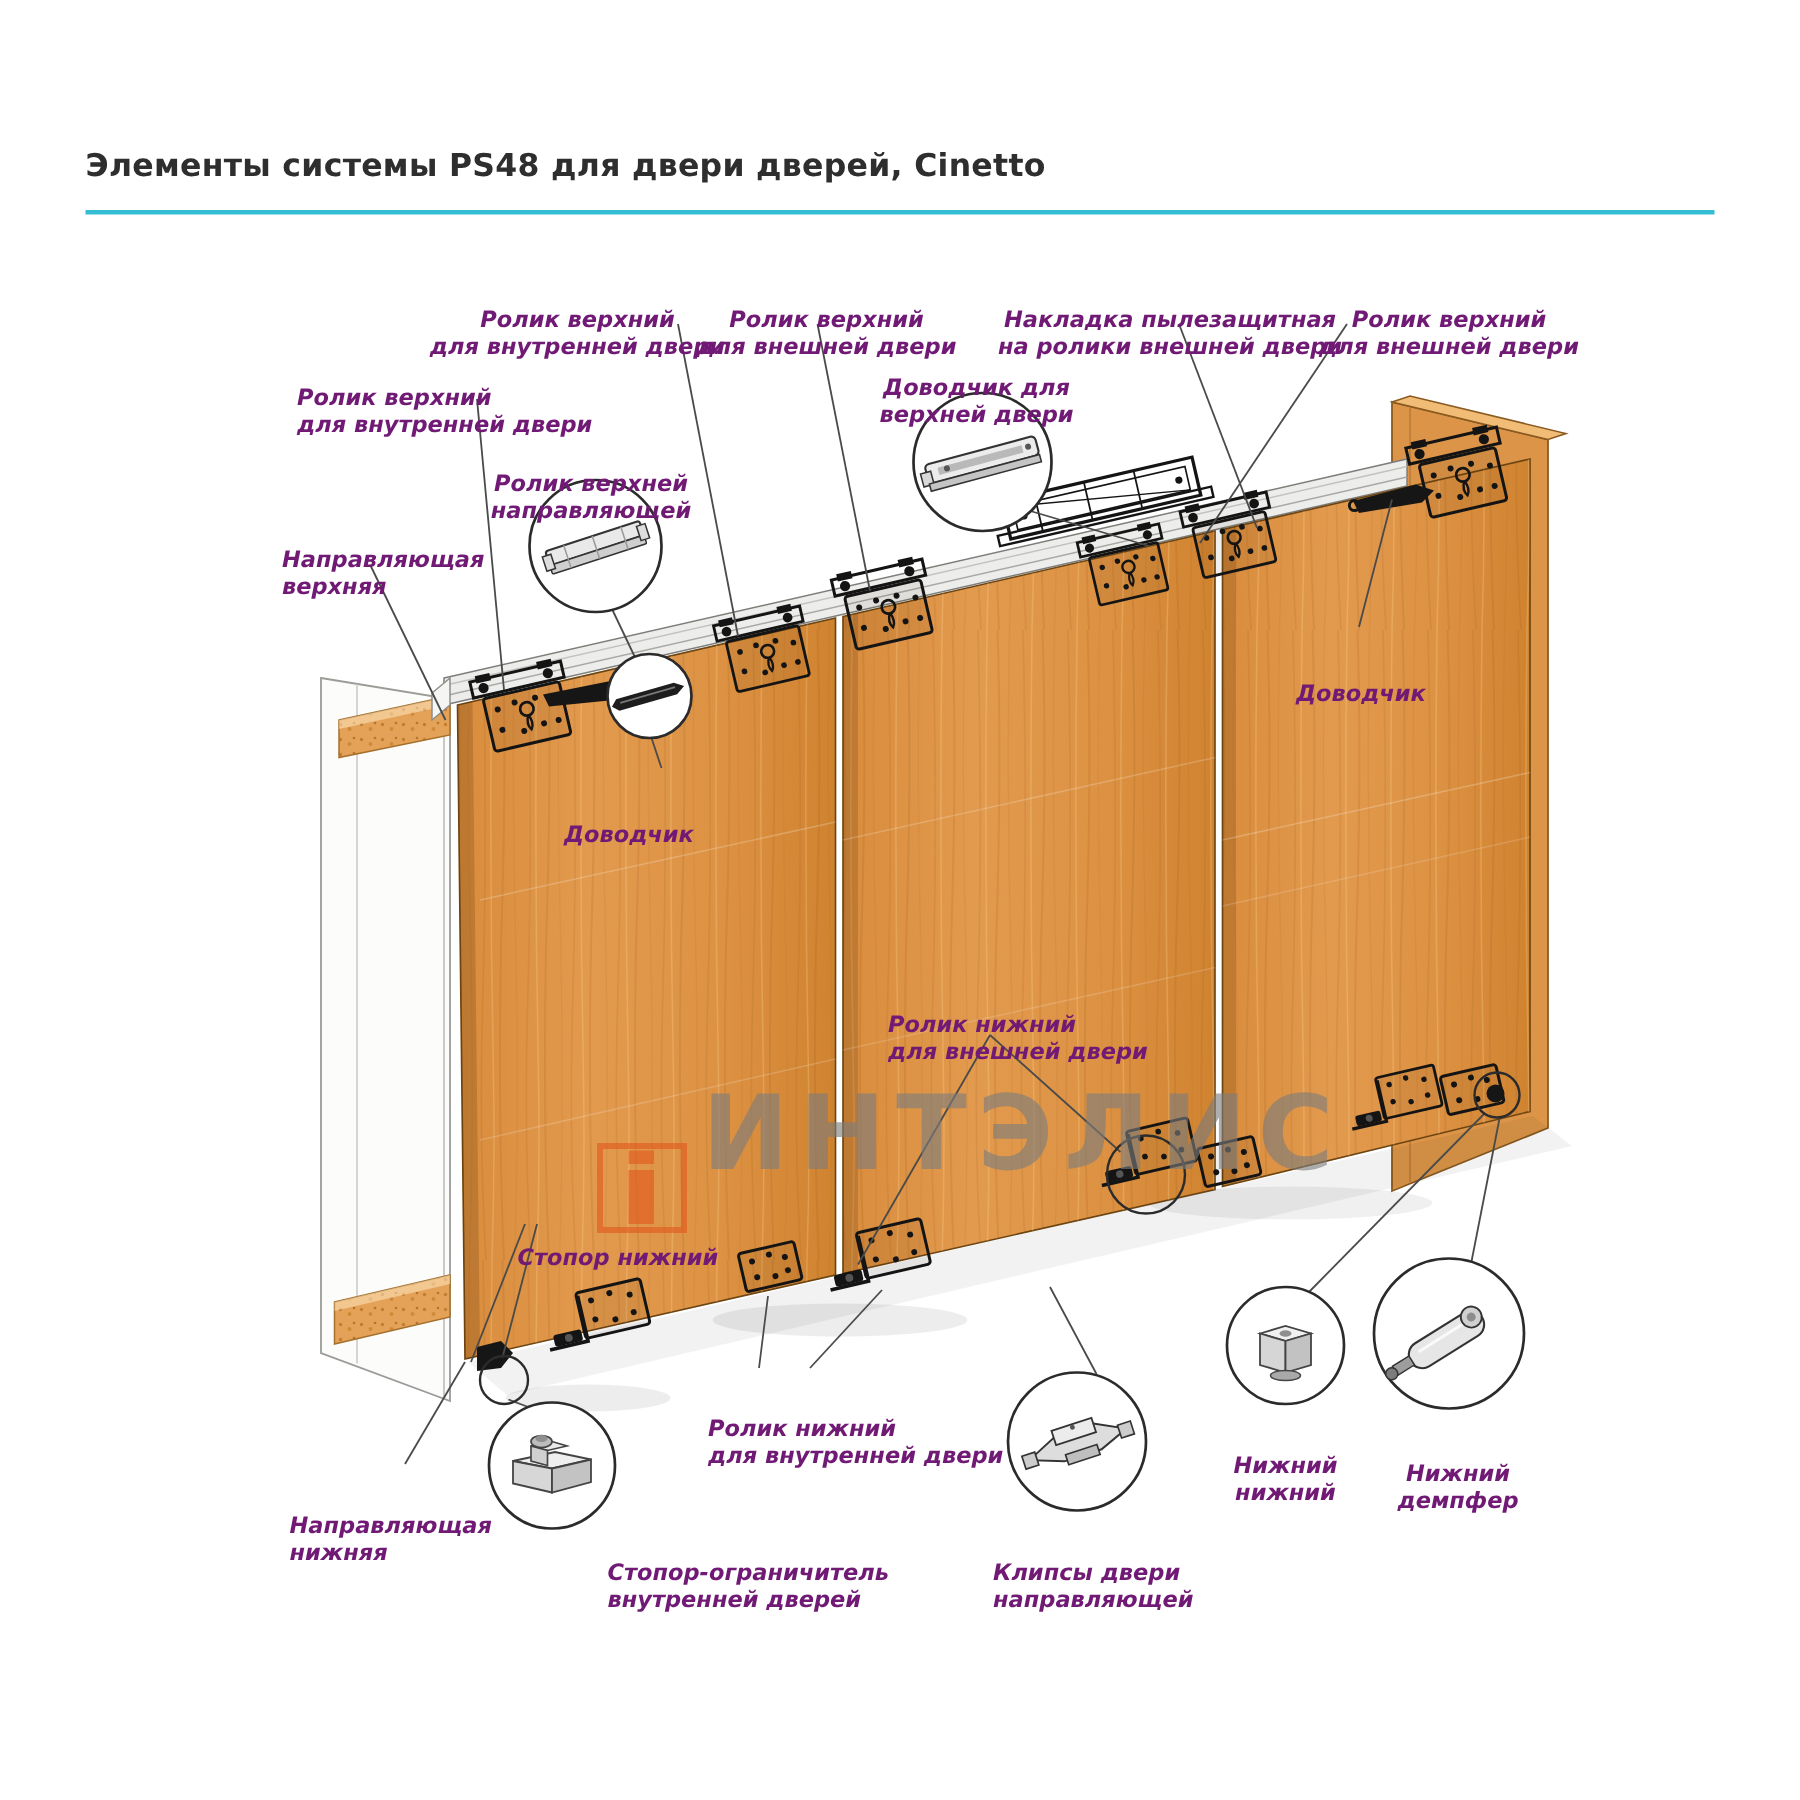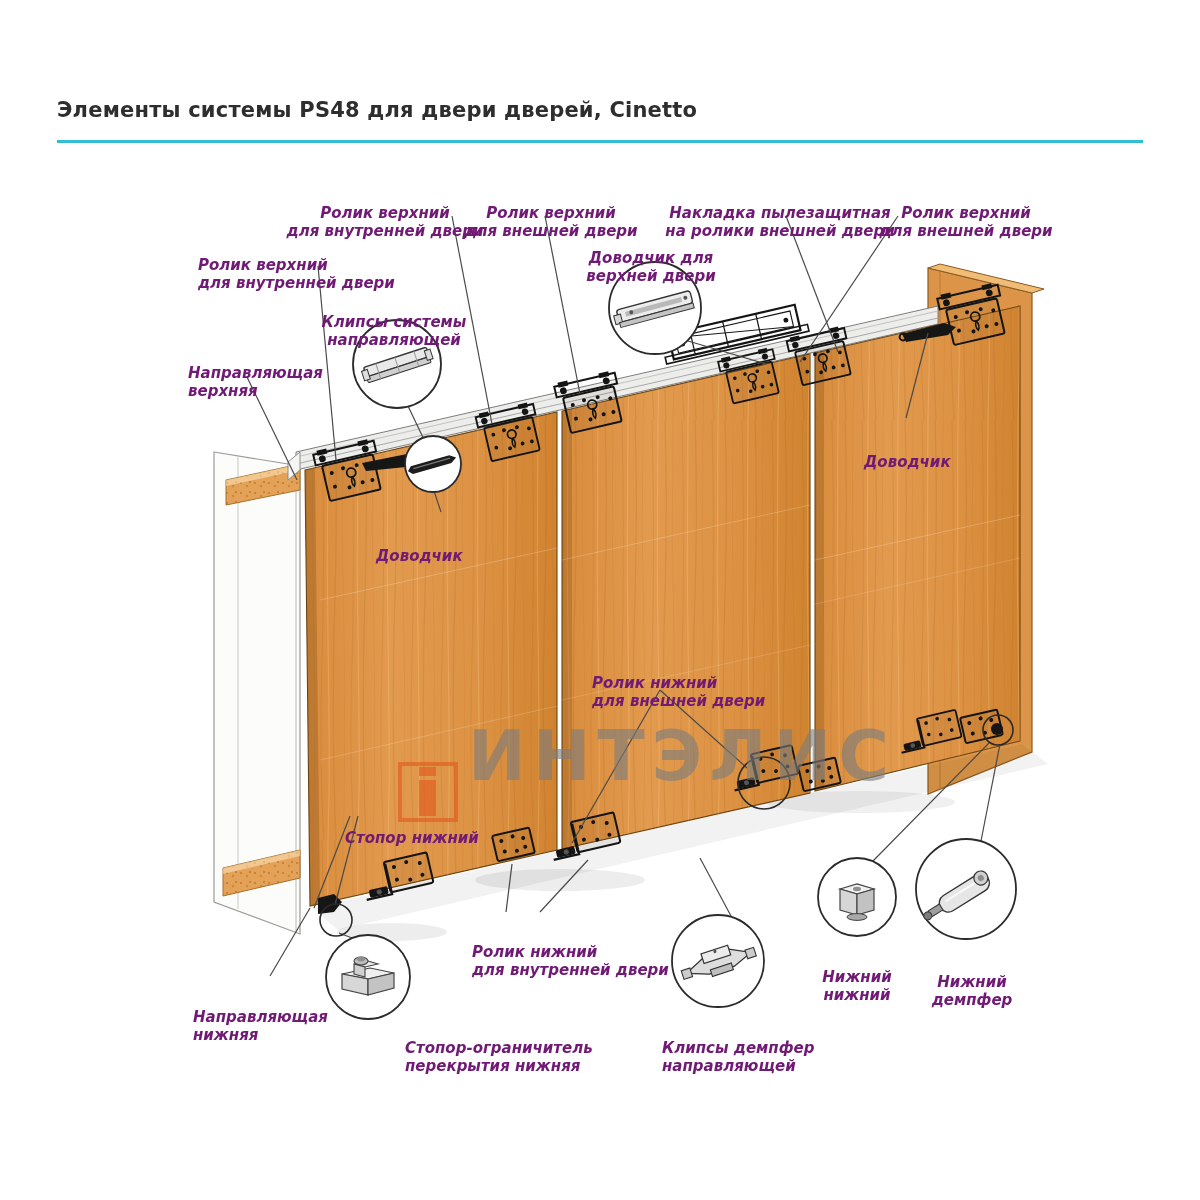--- a/index.html
+++ b/index.html
@@ -438,33 +438,33 @@
 <div class="lbl center" style="left:551px;top:172px;">Ролик верхний
 для внешней двери</div>
 <div class="lbl center" style="left:780px;top:172px;">Накладка пылезащитная
 на ролики внешней двери</div>
 <div class="lbl center" style="left:966px;top:172px;">Ролик верхний
 для внешней двери</div>
 <div class="lbl" style="left:198px;top:224px;">Ролик верхний
 для внутренней двери</div>
 <div class="lbl center" style="left:651px;top:217px;">Доводчик для
 верхней двери</div>
-<div class="lbl center" style="left:394px;top:281px;">Клипсы системы
+<div class="lbl center" style="left:394px;top:281px;">Ролик верхней
 направляющей</div>
 <div class="lbl" style="left:188px;top:332px;">Направляющая
 верхняя</div>
 <div class="lbl" style="left:376px;top:515px;">Доводчик</div>
 <div class="lbl" style="left:864px;top:421px;">Доводчик</div>
 <div class="lbl" style="left:592px;top:642px;">Ролик нижний
 для внешней двери</div>
 <div class="lbl" style="left:345px;top:797px;">Стопор нижний</div>
 <div class="lbl" style="left:472px;top:911px;">Ролик нижний
 для внутренней двери</div>
 <div class="lbl" style="left:193px;top:976px;">Направляющая
 нижняя</div>
 <div class="lbl" style="left:405px;top:1007px;">Стопор-ограничитель
-перекрытия нижняя</div>
-<div class="lbl" style="left:662px;top:1007px;">Клипсы демпфер
+внутренней дверей</div>
+<div class="lbl" style="left:662px;top:1007px;">Клипсы двери
 направляющей</div>
 <div class="lbl center" style="left:857px;top:936px;">Нижний
 нижний</div>
 <div class="lbl center" style="left:972px;top:941px;">Нижний
 демпфер</div>
 
 </body></html>

